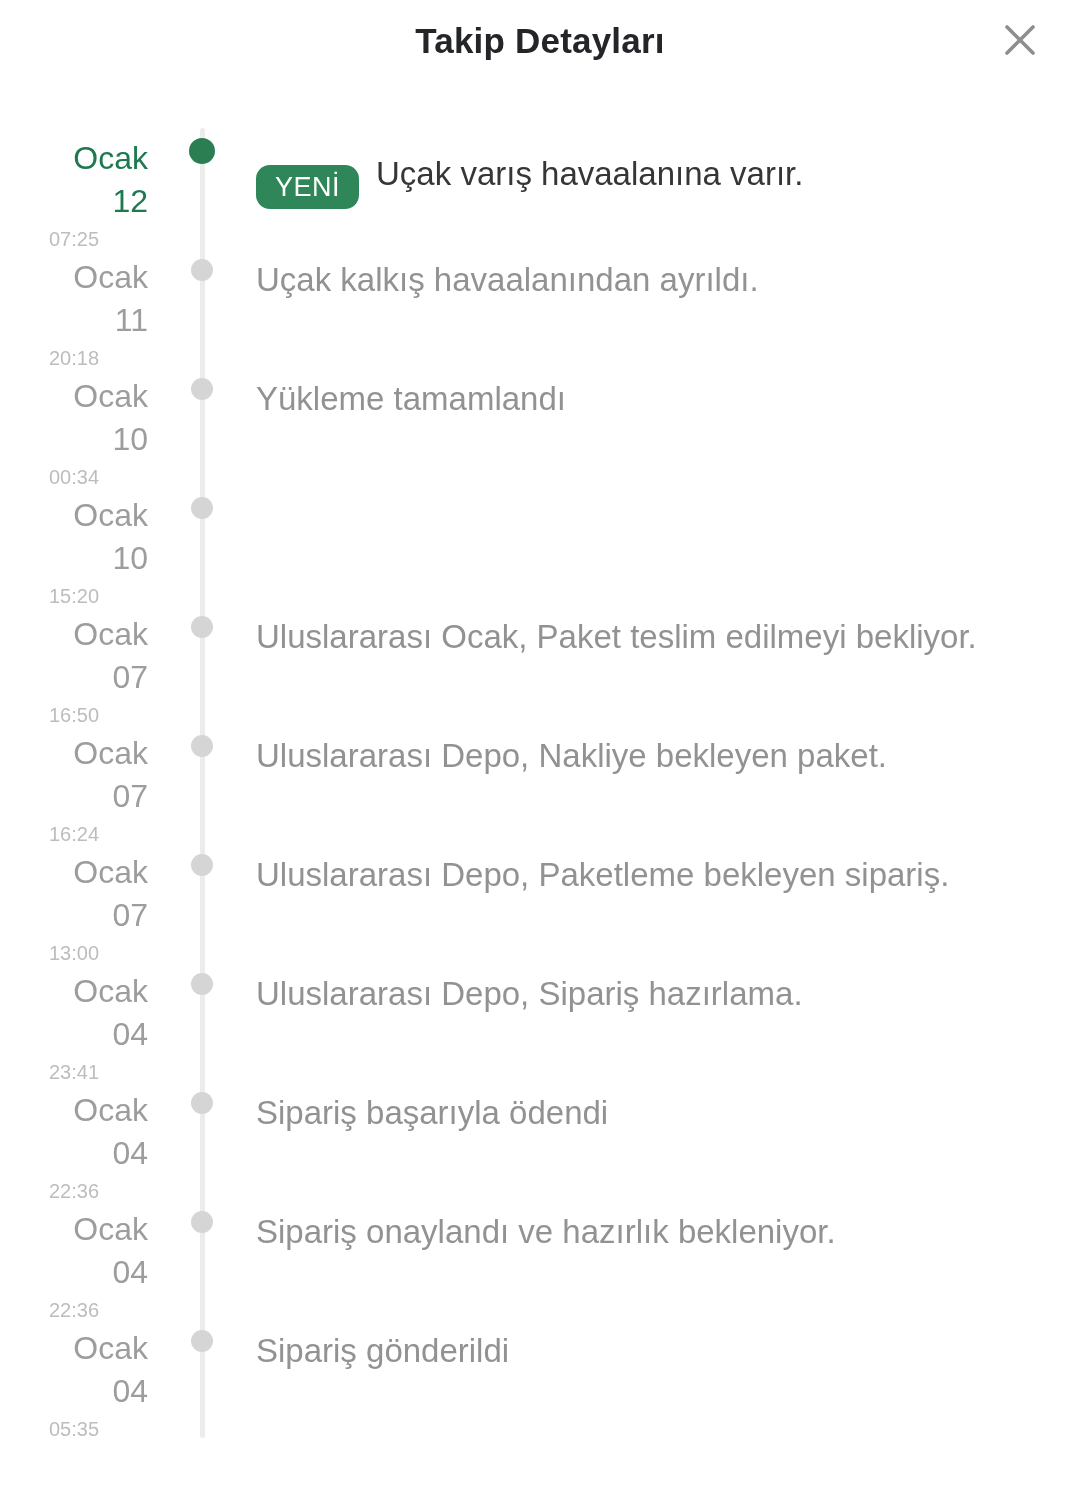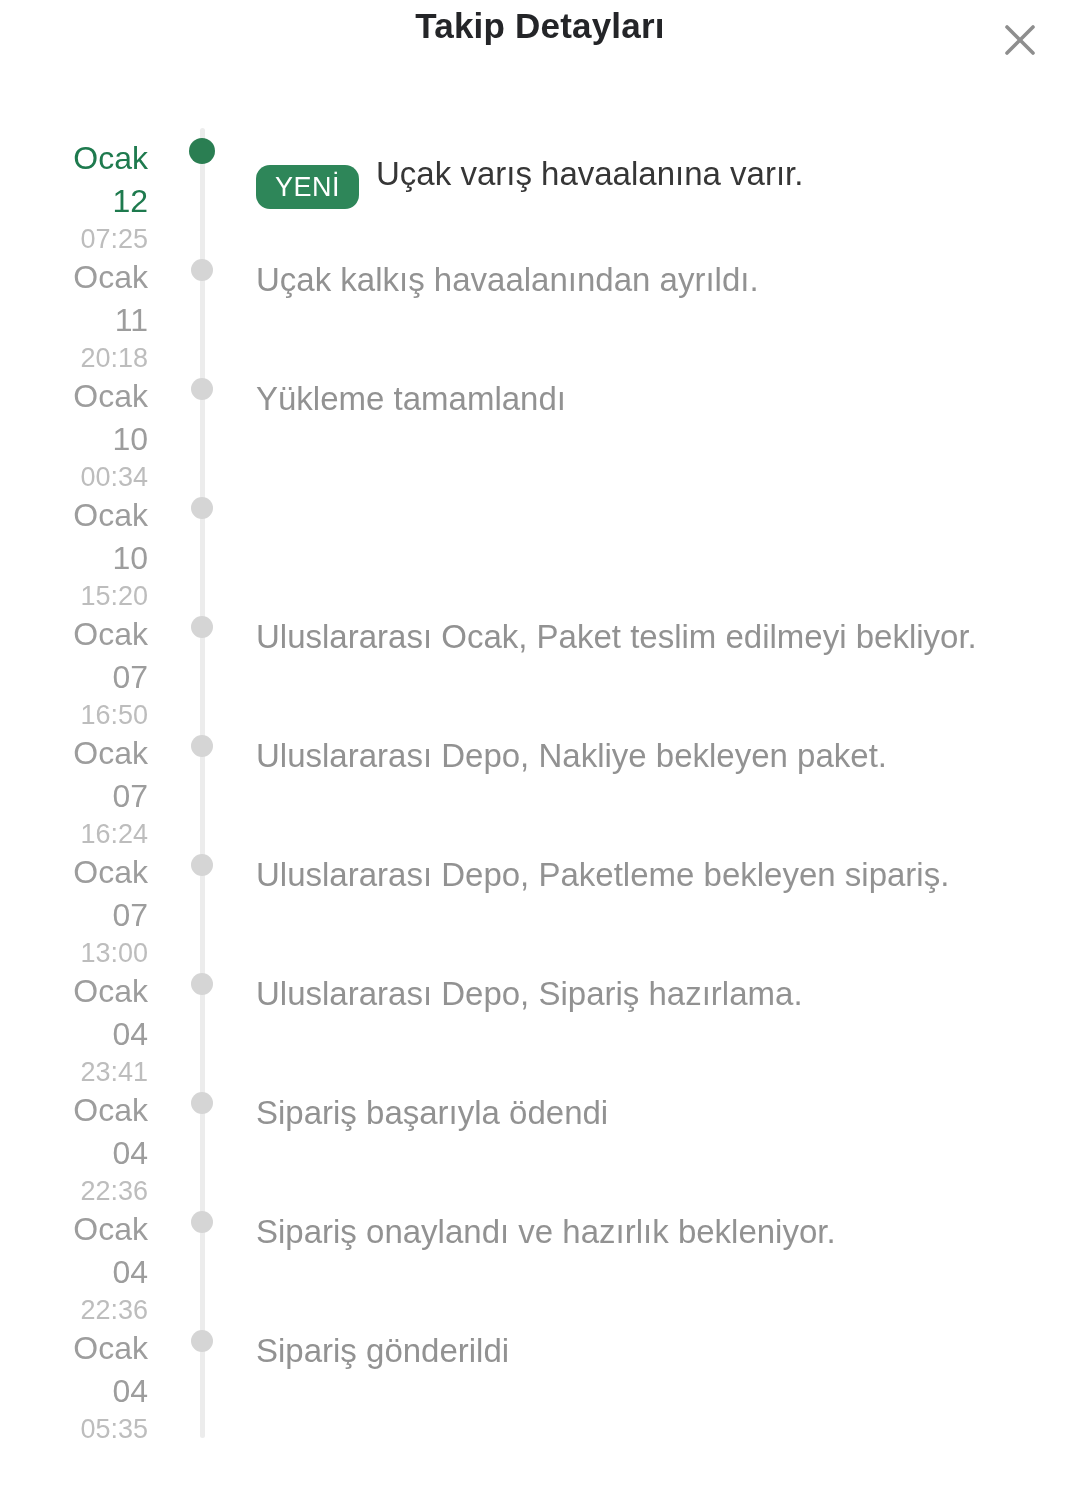--- a/index.html
+++ b/index.html
@@ -17,21 +17,21 @@
     height: 1485px;
     background: #fff;
   }
   
   .modal-header {
     position: relative;
     height: 85px;
   }
   .modal-header h1 {
     margin: 0;
-    padding-top: 6px;
+    padding-top: 21px;
     text-align: center;
     font-size: 35px;
     font-weight: 700;
     letter-spacing: 0.2px;
     color: var(--title-color, #242528);
   }
   .close-btn {
     position: absolute;
     top: 16px;
     right: 36px;
@@ -68,23 +68,24 @@
     flex: 0 0 148px;
     text-align: right;
     color: var(--date-gray, #9d9d9d);
   }
   .date-col .month,
   .date-col .day {
     font-size: 32px;
     line-height: 43px;
   }
   .date-col .time {
-    font-size: 27px;
+    font-size: 20px;
     line-height: 33px;
     color: var(--time-gray, #bdbdbd);
+    text-align: center;
   }
   .item.active .month,
   .item.active .day {
     color: var(--green-accent, #1e7a4e);
   }
   .dot-col {
     width: 108px;
     flex: 0 0 108px;
     display: flex;
     justify-content: center;

